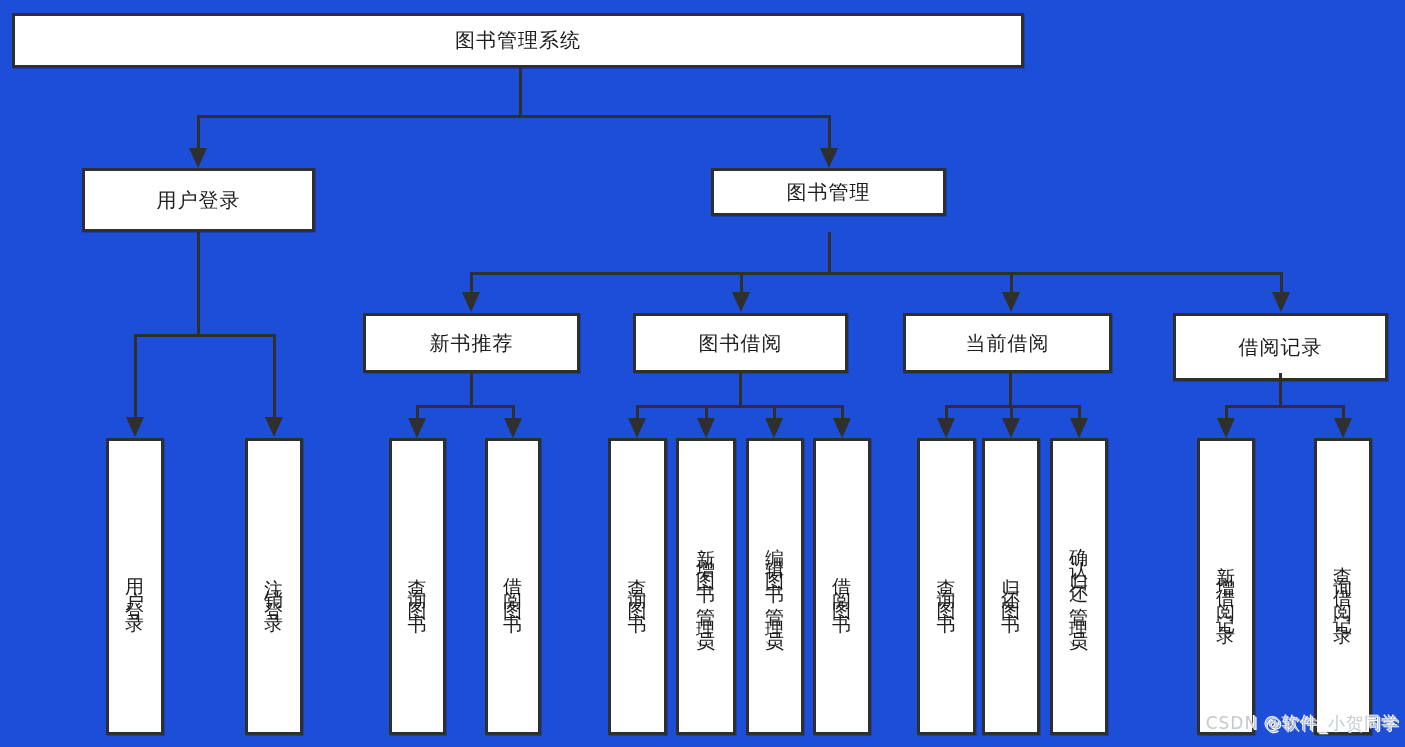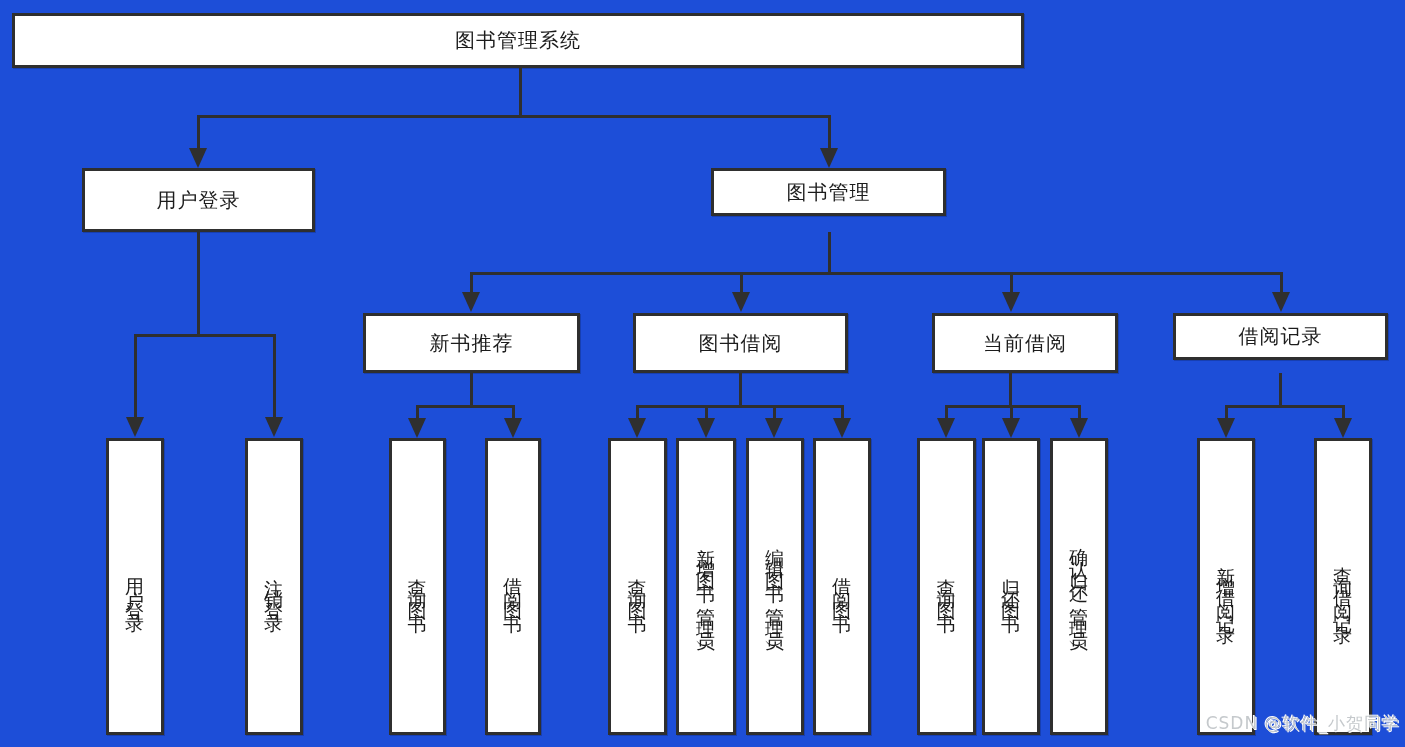--- a/index.html
+++ b/index.html
@@ -89,24 +89,24 @@
   <div class="arrow" style="left:739.5px;top:272px;height:20px;"></div>
   <div class="arrow" style="left:1009.5px;top:272px;height:20px;"></div>
   <div class="arrow" style="left:1279.5px;top:272px;height:20px;"></div>
 
   <div class="box h" style="left:633px;top:313px;width:215px;height:60px;">
     <span>图书借阅</span>
   </div>
   <div class="box h" style="left:363px;top:313px;width:217px;height:60px;">
     <span>新书推荐</span>
   </div>
-  <div class="box h" style="left:932px;top:313px;width:186px;height:60px;">
+  <div class="box h" style="left:903px;top:313px;width:209px;height:60px;">
     <span>当前借阅</span>
   </div>
-  <div class="box h" style="left:1173px;top:313px;width:215px;height:47px;">
+  <div class="box h" style="left:1173px;top:313px;width:215px;height:68px;">
     <span>借阅记录</span>
   </div>
 
   <div class="ln v" style="left:470px;top:373px;height:33px;"></div>
   <div class="ln v" style="left:739px;top:373px;height:33px;"></div>
   <div class="ln v" style="left:1009px;top:373px;height:33px;"></div>
   <div class="ln v" style="left:1279px;top:373px;height:33px;"></div>
 
   <div class="ln h" style="left:415.5px;top:405px;width:99px;"></div>
   <div class="ln h" style="left:635.5px;top:405px;width:208px;"></div>

